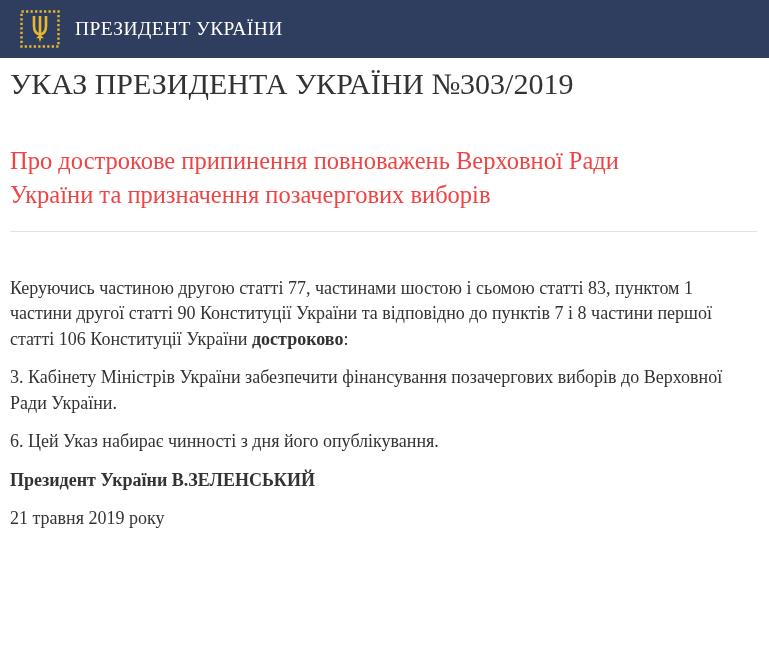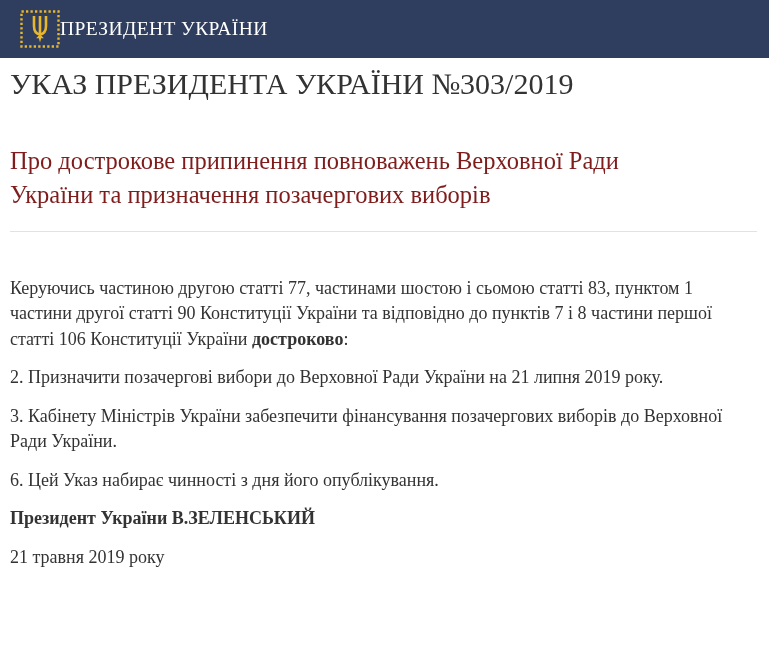--- a/index.html
+++ b/index.html
@@ -22,20 +22,21 @@
   .top-bar {
     height: 58px;
     background: #2f3e5e;
     display: flex;
     align-items: center;
     padding: 0 20px;
   }
   .brand {
     display: flex;
     align-items: center;
+    gap: 15px;
     text-decoration: none;
     cursor: pointer;
   }
   .emblem { width: 40px; height: 38px; display: block; }
   .org-name {
     color: #ffffff;
     font-size: 19.5px;
     font-weight: 400;
     letter-spacing: 0.4px;
     white-space: nowrap;
@@ -50,21 +51,21 @@
     font-weight: 400;
     line-height: 1.2;
     color: #333333;
     margin: 8px 0 42px 0;
     white-space: nowrap;
   }
   h2.doc-subtitle {
     font-size: 24.5px;
     font-weight: 400;
     line-height: 1.4;
-    color: #7f1d1d;
+    color: #ef4444;
     margin: 0 0 18px 0;
     max-width: 680px;
   }
   hr.divider {
     border: 0;
     border-top: 1px solid #e2e2e2;
     margin: 0 0 44px 0;
   }
   .content p {
     font-size: 18px;
@@ -102,21 +103,20 @@
   <main class="content">
 
     <h1 class="doc-title">УКАЗ ПРЕЗИДЕНТА УКРАЇНИ №303/2019</h1>
 
     <h2 class="doc-subtitle">Про дострокове припинення повноважень Верховної Ради України та призначення позачергових виборів</h2>
 
     <hr class="divider">
 
     <p><span>Керуючись частиною другою статті 77, частинами шостою і сьомою статті 83, пунктом 1 частини другої статті 90 Конституції України та відповідно до пунктів 7 і 8 частини першої статті 106 Конституції України </span><strong>достроково</strong><span>:</span></p>
 
-    <p>2. Призначити позачергові вибори до Верховної Ради України на 21 липня 2019 року.</p>
     <p>3. Кабінету Міністрів України забезпечити фінансування позачергових виборів до Верховної Ради України.</p>
     <p>6. Цей Указ набирає чинності з дня його опублікування.</p>
 
     <p class="signature">Президент України В.ЗЕЛЕНСЬКИЙ</p>
 
     <p>21 травня 2019 року</p>
 
   </main>
 </div>
 

